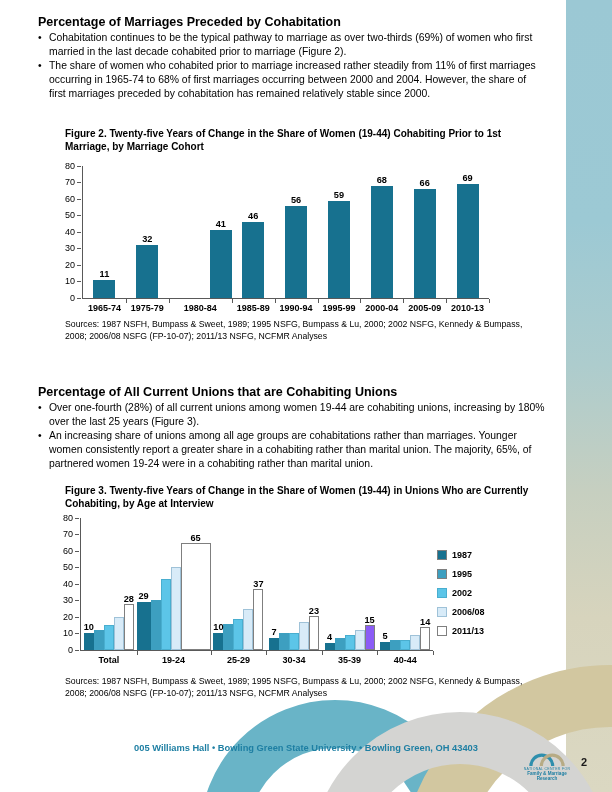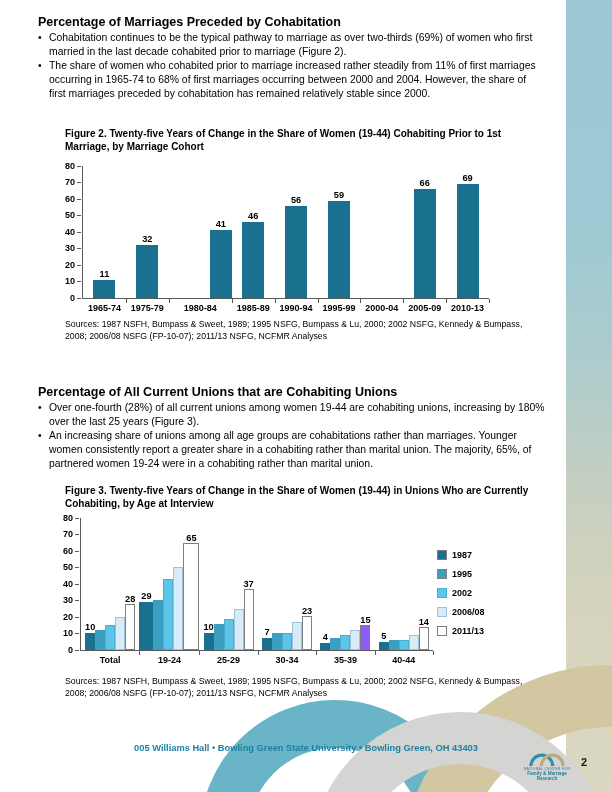--- a/index.html
+++ b/index.html
@@ -48,21 +48,21 @@
   .chart3 { left:45px; top:512px; width:520px; height:175px; }
   .chart .plot { position:absolute; top:6px; height:132px;
     border-left:1px solid #595959; border-bottom:1px solid #595959;
     display:flex; align-items:flex-end; }
   .chart2 .plot { left:37px; width:406px; }
   .chart3 .plot { left:35px; width:352px; }
   .chart .yaxis { position:absolute; top:6px; height:132px; left:0; }
   .chart2 .yaxis { width:37px; }
   .chart3 .yaxis { width:35px; }
   .ytick { position:absolute; right:7px; height:11px; line-height:11px;
-    font-size:9px; font-weight:bold; }
+    font-size:9px; font-weight:normal; }
   .ytick::after { content:''; position:absolute; top:5px; right:-6px;
     width:4px; height:1px; background:#595959; }
   .group { flex:1; position:relative; height:100%; display:flex;
     align-items:flex-end; justify-content:center; }
   .group::after { content:''; position:absolute; bottom:-5px; right:-1px;
     width:1px; height:4px; background:#595959; }
   .bar { position:relative; box-sizing:border-box; flex:none; }
   .dlabel { position:absolute; bottom:100%; margin-bottom:1px; left:50%;
     transform:translateX(-50%); font-weight:bold; font-size:9.2px;
     white-space:nowrap; color:#000; z-index:5; }
@@ -152,20 +152,23 @@
           </div>
           <div class="xlabel">1990-94</div>
         </div>
         <div class="group">
           <div class="bar" style="height: 97px; width: 22px; background: rgb(23, 113, 143);">
             <div class="dlabel">59</div>
           </div>
           <div class="xlabel">1995-99</div>
         </div>
         <div class="group">
+          <div class="bar" style="height: 112px; width: 22px; background: rgb(23, 113, 143);">
+            <div class="dlabel">68</div>
+          </div>
           <div class="xlabel">2000-04</div>
         </div>
         <div class="group">
           <div class="bar" style="height: 109px; width: 22px; background: rgb(23, 113, 143);">
             <div class="dlabel">66</div>
           </div>
           <div class="xlabel">2005-09</div>
         </div>
         <div class="group">
           <div class="bar" style="height: 114px; width: 22px; background: rgb(23, 113, 143);">
@@ -215,21 +218,21 @@
           </div>
           <div class="xlabel">Total</div>
         </div>
         <div class="group">
           <div class="bar" style="height: 48px; width: 14px; background: rgb(23, 113, 143);">
             <div class="dlabel">29</div>
           </div>
           <div class="bar" style="height: 50px; width: 10px; background: rgb(61, 159, 192);"></div>
           <div class="bar" style="height: 71px; width: 10px; background: rgb(92, 197, 232); border: 1px solid rgb(73, 174, 207);"></div>
           <div class="bar" style="height: 83px; width: 10px; background: rgb(216, 235, 248); border: 1px solid rgb(159, 194, 216);"></div>
-          <div class="bar" style="height: 107px; width: 16px; background: rgb(255, 255, 255); border: 1px solid rgb(127, 127, 127);">
+          <div class="bar" style="height: 107px; width: 30px; background: rgb(255, 255, 255); border: 1px solid rgb(127, 127, 127);">
             <div class="dlabel">65</div>
           </div>
           <div class="xlabel">19-24</div>
         </div>
         <div class="group">
           <div class="bar" style="height: 17px; width: 10px; background: rgb(23, 113, 143);">
             <div class="dlabel">10</div>
           </div>
           <div class="bar" style="height: 26px; width: 10px; background: rgb(61, 159, 192);"></div>
           <div class="bar" style="height: 31px; width: 10px; background: rgb(92, 197, 232); border: 1px solid rgb(73, 174, 207);"></div>

